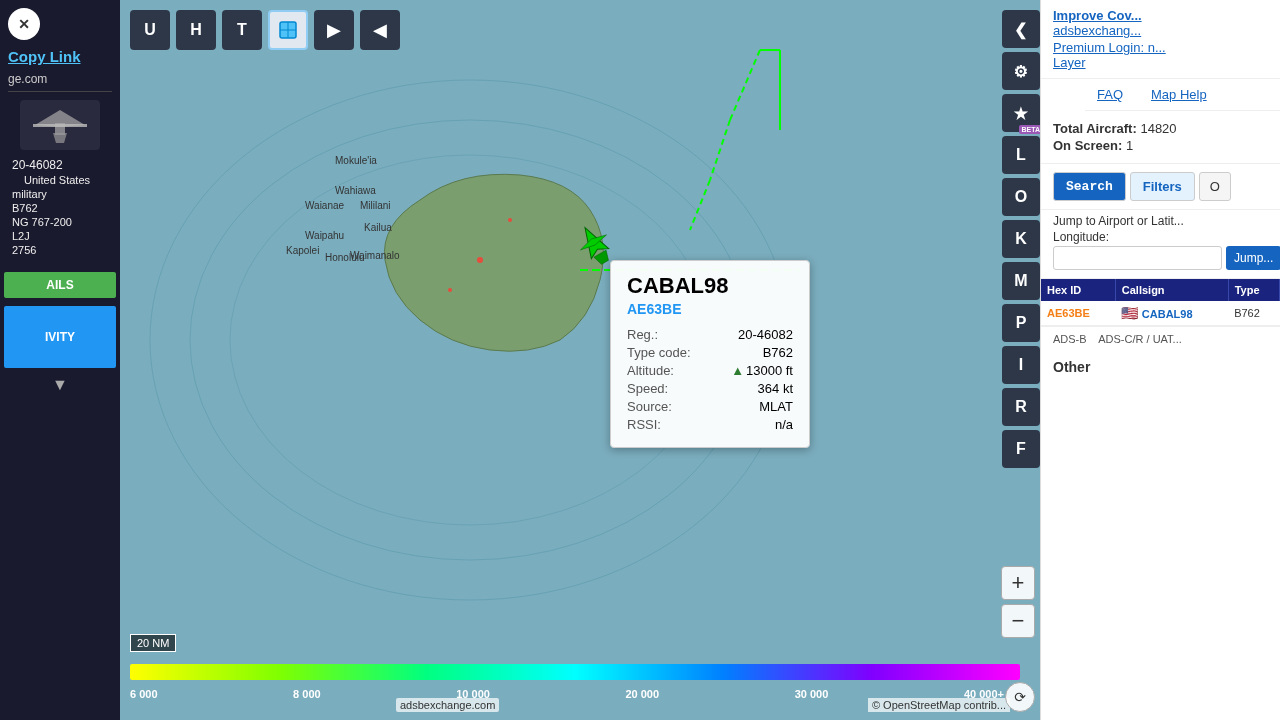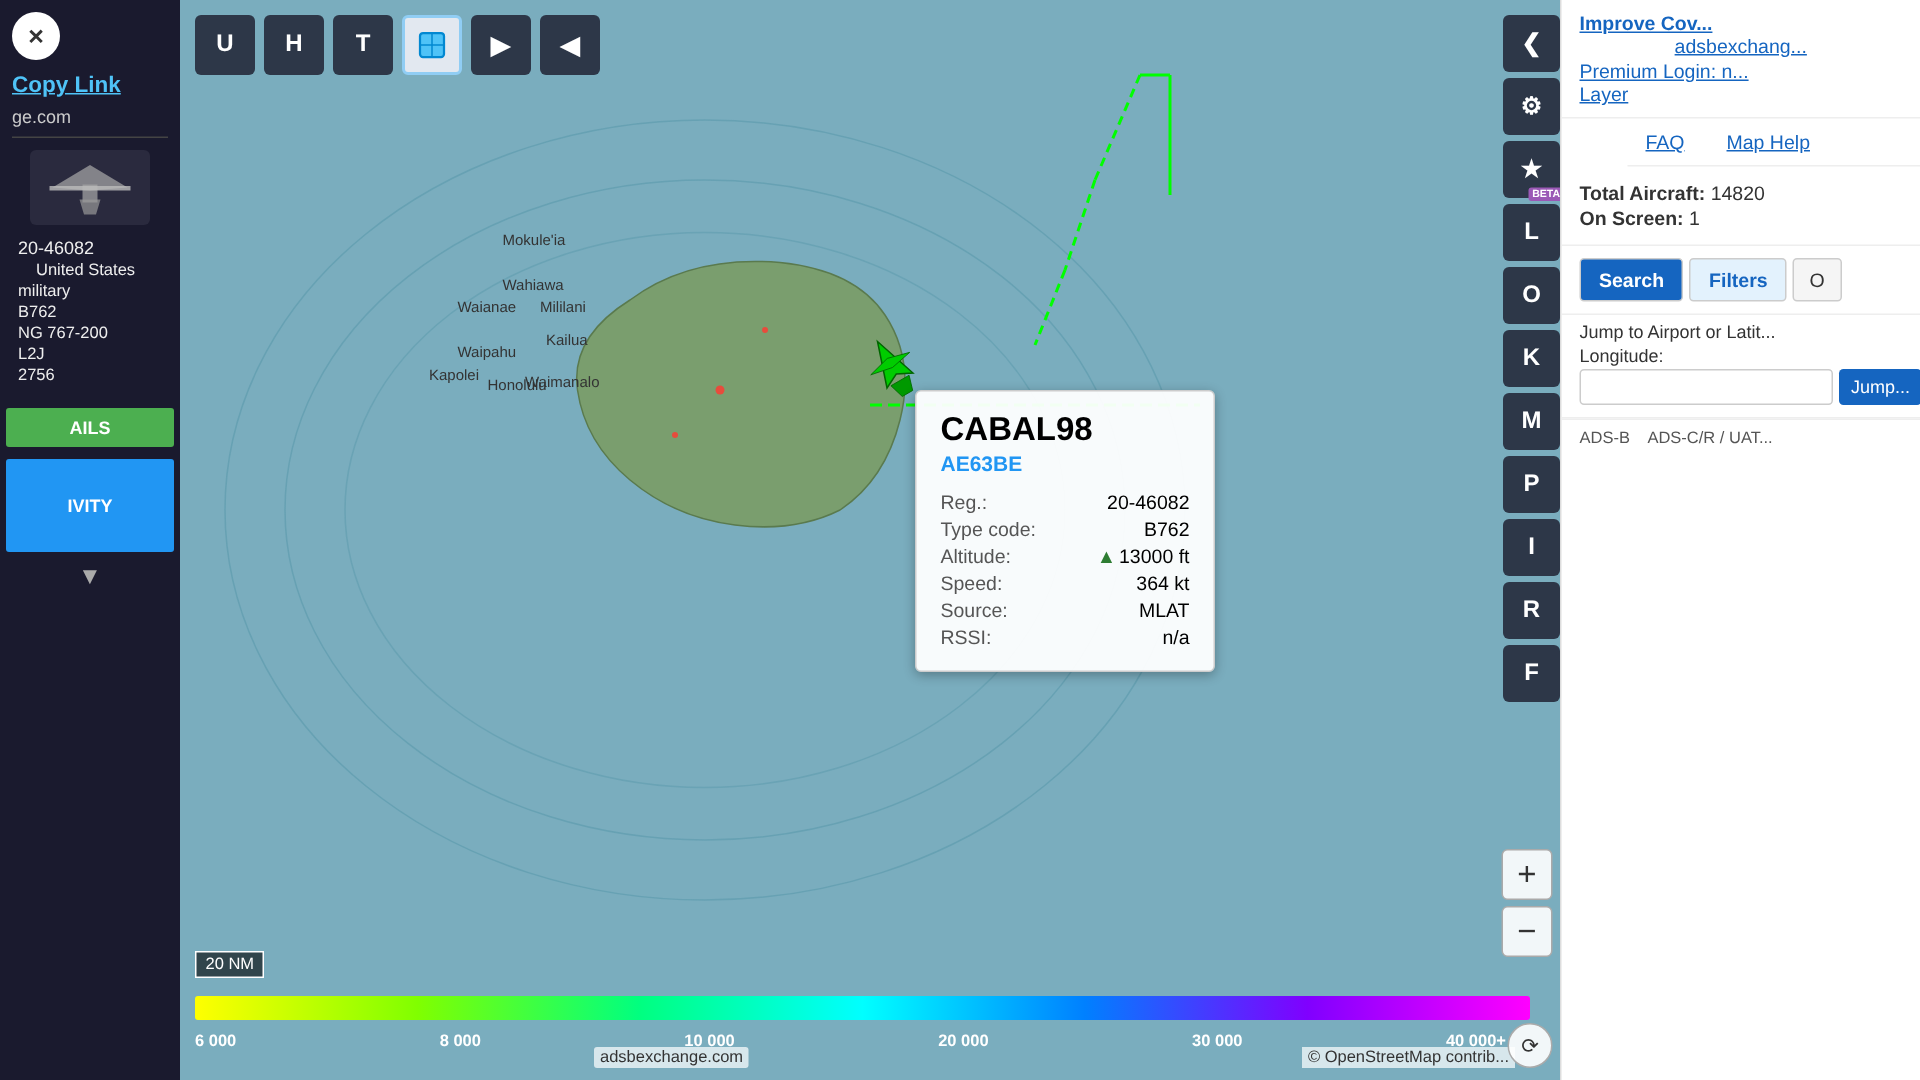--- a/index.html
+++ b/index.html
@@ -384,20 +384,21 @@
       background: #e3f2fd;
       color: #1565c0;
       font-size: 13px;
       font-weight: bold;
       cursor: pointer;
       border-radius: 3px;
     }
     .tab-btn.active {
       background: #1565c0;
       color: #fff;
+      font-family: Liberation Mono, monospace;
     }
     .tab-btn-other {
       padding: 6px 10px;
       border: 1px solid #ccc;
       background: #f5f5f5;
       color: #333;
       font-size: 13px;
       cursor: pointer;
       border-radius: 3px;
     }
@@ -653,21 +654,21 @@
   <div class="osm-attr">© OpenStreetMap contrib...</div>
 
   <div class="zoom-in-btn">+</div>
   <div class="zoom-out-btn">−</div>
   <div class="replay-btn">⟳</div>
 </div>
 
 <div id="right-panel">
   <div class="right-header">
     <div class="improve-cov">Improve Cov...</div>
-    <div style="color:#1565c0;font-size:13px;text-decoration:underline;cursor:pointer;text-align:center;">adsbexchang...</div>
+    <div style="color:#1565c0;font-size:13px;text-decoration:underline;cursor:pointer;">adsbexchang...</div>
     <div style="color:#1565c0;font-size:13px;text-decoration:underline;cursor:pointer;margin-top:2px;">Premium Login: n...</div>
     <div style="color:#1565c0;font-size:13px;text-decoration:underline;cursor:pointer;">Layer</div>
   </div>
 
   <div class="right-nav">
     <span class="right-nav-link">FAQ</span>
     <span class="right-nav-link">Map Help</span>
   </div>
 
   <div class="right-stats">
@@ -690,20 +691,41 @@
 
   <div class="jump-section">
     <div class="jump-label">Jump to Airport or Latit...</div>
     <div class="jump-label">Longitude:</div>
     <div class="jump-row">
       <input type="text" class="jump-input" placeholder="" style="">
       <button class="jump-btn">Jump...</button>
     </div>
   </div>
 
+  <table class="aircraft-table">
+    <thead>
+      <tr>
+        <th>Hex ID</th>
+        <th>Callsign</th>
+        <th>Type</th>
+      </tr>
+    </thead>
+    <tbody id="aircraft-table-body">
+
+    <tr>
+      <td class="hex-cell">AE63BE</td>
+      <td>
+        <span class="flag-cell">🇺🇸</span>
+        <span class="callsign-cell"> CABAL98</span>
+      </td>
+      <td class="type-cell">B762</td>
+    </tr>
+      </tbody>
+  </table>
 
   <div style="padding:6px 12px;font-size:11px;color:#555;border-top:1px solid #eee;">
     <span>ADS-B</span>
     &nbsp;&nbsp;
     <span>ADS-C/R / UAT...</span>
   </div>
 
+  <div class="other-label">Other</div>
 </div>
 
 </body></html>

